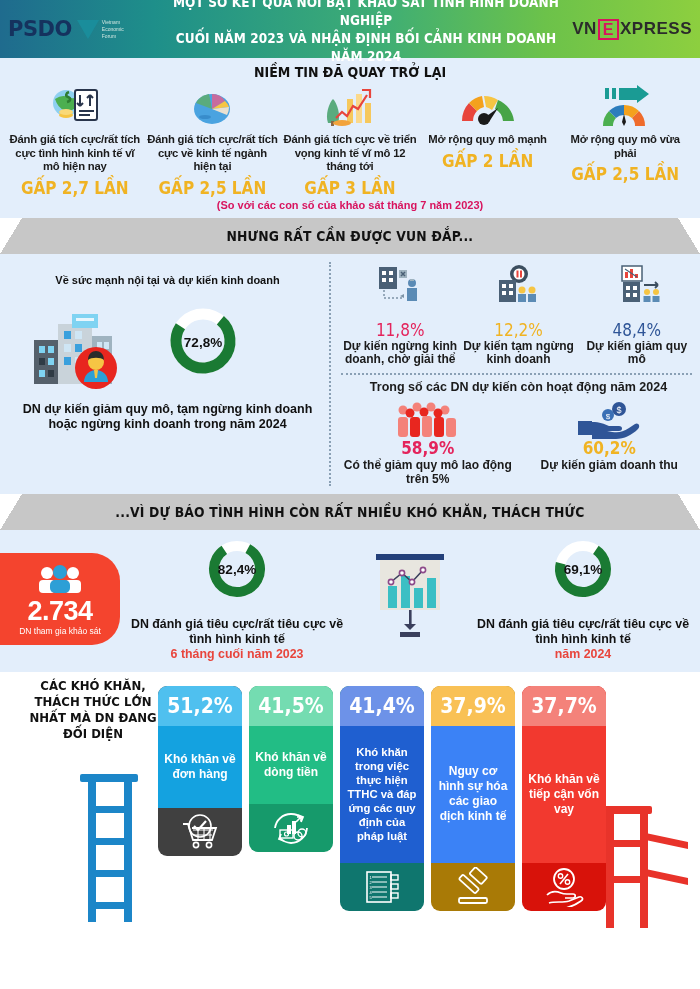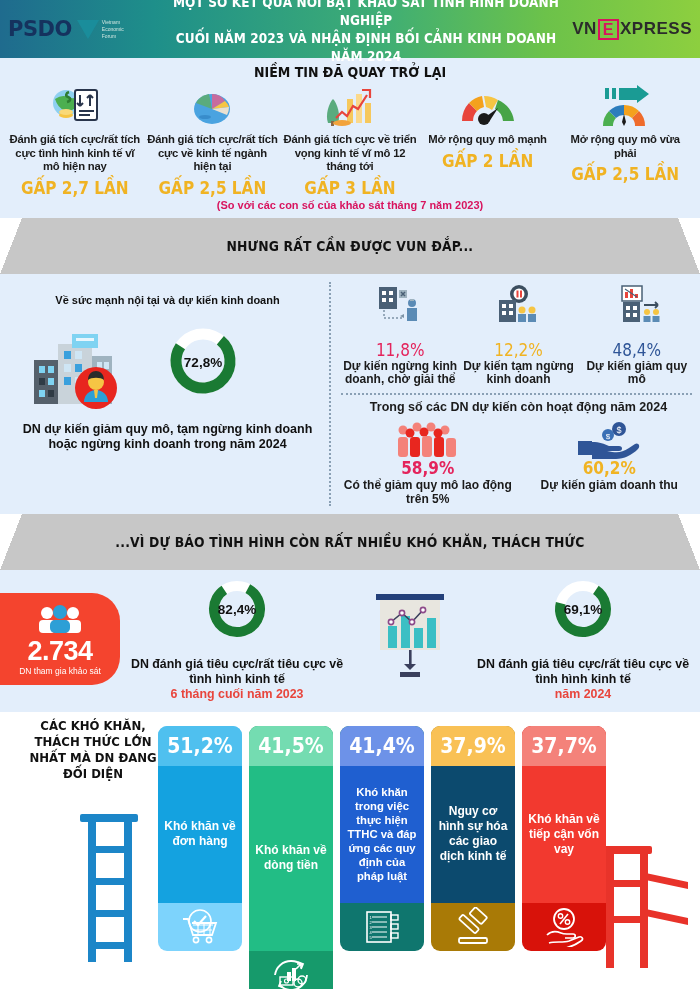--- a/index.html
+++ b/index.html
@@ -42,21 +42,21 @@
   }
   .logo-right { width: 118px; flex: none; display: flex; align-items: center; justify-content: flex-end; }
   .vnx { display: flex; align-items: center; font-weight: bold; font-size: 17px; color: #2b2b2b; letter-spacing: .5px;}
   .vnx-box {
     border: 2px solid #d8145e; color: #d8145e;
     padding: 0 3px; margin: 0 1px; font-size: 16px; line-height: 17px;
   }
 
   
   .banner {
-    position: relative; height: 56px;
+    position: relative; height: 36px;
     background: #c7c7c7;
     display: flex; align-items: center; justify-content: center;
     color: #111; font-weight: bold; font-size: 14.5px;
     text-align: center;
     font-family: "DejaVu Sans Condensed", "Liberation Sans Narrow", "Liberation Sans", sans-serif;
     letter-spacing: .2px;
   }
   .banner.folded::before, .banner.folded::after {
     content: ""; position: absolute; top: 0; width: 22px; height: 100%;
   }
@@ -518,36 +518,36 @@
     <rect x="12" y="10" width="8" height="118" fill="#e8332a"></rect>
     <rect x="46" y="10" width="8" height="118" fill="#e8332a"></rect>
     <rect x="54" y="22" width="40" height="7" fill="#e8332a" transform="skewY(12)"></rect>
     <rect x="54" y="58" width="40" height="7" fill="#e8332a" transform="skewY(12)"></rect>
     <rect x="16" y="40" width="34" height="7" fill="#e8332a"></rect>
     <rect x="16" y="76" width="34" height="7" fill="#e8332a"></rect>
   </svg>
 
   <div class="bars">
 
-    <div class="bar" style="height:225px;background:#7dd3fc">
+    <div class="bar" style="height:170px;background:#404040">
       <div class="pct" style="background:#4fc0ef">51,2%</div>
       <div class="lab" style="background:#14a2e0">Khó khăn về đơn hàng</div>
       <div class="ico">
         <svg width="46" height="40" viewBox="0 0 46 40">
           <circle cx="23" cy="14" r="11" fill="none" stroke="#fff" stroke-width="1.6"></circle>
           <path d="M17 14l4 4 8-9" stroke="#fff" stroke-width="2.2" fill="none"></path>
           <path d="M6 12h5l5 16h19l4-12H15" stroke="#fff" stroke-width="1.8" fill="none"></path>
           <path d="M16 18h20M16 23h19M21 16v12M27 16v12M33 17v11" stroke="#fff" stroke-width="1.1"></path>
           <circle cx="19" cy="33" r="2.6" fill="none" stroke="#fff" stroke-width="1.6"></circle>
           <circle cx="32" cy="33" r="2.6" fill="none" stroke="#fff" stroke-width="1.6"></circle>
         </svg>
       </div>
     </div>
 
-    <div class="bar" style="height:273px;background:#169a6b">
+    <div class="bar" style="height:166px;background:#169a6b">
       <div class="pct" style="background:#74dcb1">41,5%</div>
       <div class="lab" style="background:#22bd85">Khó khăn về dòng tiền</div>
       <div class="ico">
         <svg width="46" height="40" viewBox="0 0 46 40">
           <path d="M7 20a16 16 0 0 1 16-14 16 16 0 0 1 11 4" stroke="#fff" stroke-width="1.8" fill="none"></path>
           <path d="M30 7l5 2-2 5" stroke="#fff" stroke-width="1.8" fill="none"></path>
           <path d="M39 20a16 16 0 0 1-16 15 16 16 0 0 1-11-5" stroke="#fff" stroke-width="1.8" fill="none"></path>
           <path d="M16 33l-5-2 2-5" stroke="#fff" stroke-width="1.8" fill="none"></path>
           <rect x="12" y="22" width="13" height="8" fill="none" stroke="#fff" stroke-width="1.4"></rect>
           <circle cx="18.5" cy="26" r="2" fill="none" stroke="#fff" stroke-width="1.2"></circle>
@@ -574,21 +574,21 @@
           <text x="10.5" y="17" font-size="4" fill="#fff" font-family="'Liberation Sans',sans-serif">2</text>
           <text x="10.5" y="22" font-size="4" fill="#fff" font-family="'Liberation Sans',sans-serif">3</text>
           <text x="10.5" y="27" font-size="4" fill="#fff" font-family="'Liberation Sans',sans-serif">4</text>
           <text x="10.5" y="32" font-size="4" fill="#fff" font-family="'Liberation Sans',sans-serif">5</text>
         </svg>
       </div>
     </div>
 
     <div class="bar" style="height:225px;background:#a97a06">
       <div class="pct" style="background:#f9c155">37,9%</div>
-      <div class="lab" style="background:#0c4a6e">Nguy cơ hình sự hóa các giao dịch kinh tế</div>
+      <div class="lab" style="background:#3b82f6">Nguy cơ hình sự hóa các giao dịch kinh tế</div>
       <div class="ico">
         <svg width="46" height="40" viewBox="0 0 46 40">
           <rect x="20" y="4" width="16" height="9" rx="1.5" fill="none" stroke="#fff" stroke-width="1.8" transform="rotate(42 28 9)"></rect>
           <rect x="8" y="14" width="22" height="6" rx="1.5" fill="none" stroke="#fff" stroke-width="1.8" transform="rotate(42 19 17)"></rect>
           <rect x="9" y="31" width="28" height="5" rx="1.5" fill="none" stroke="#fff" stroke-width="1.8"></rect>
         </svg>
       </div>
     </div>
 
     <div class="bar" style="height:225px;background:#d8120a">

